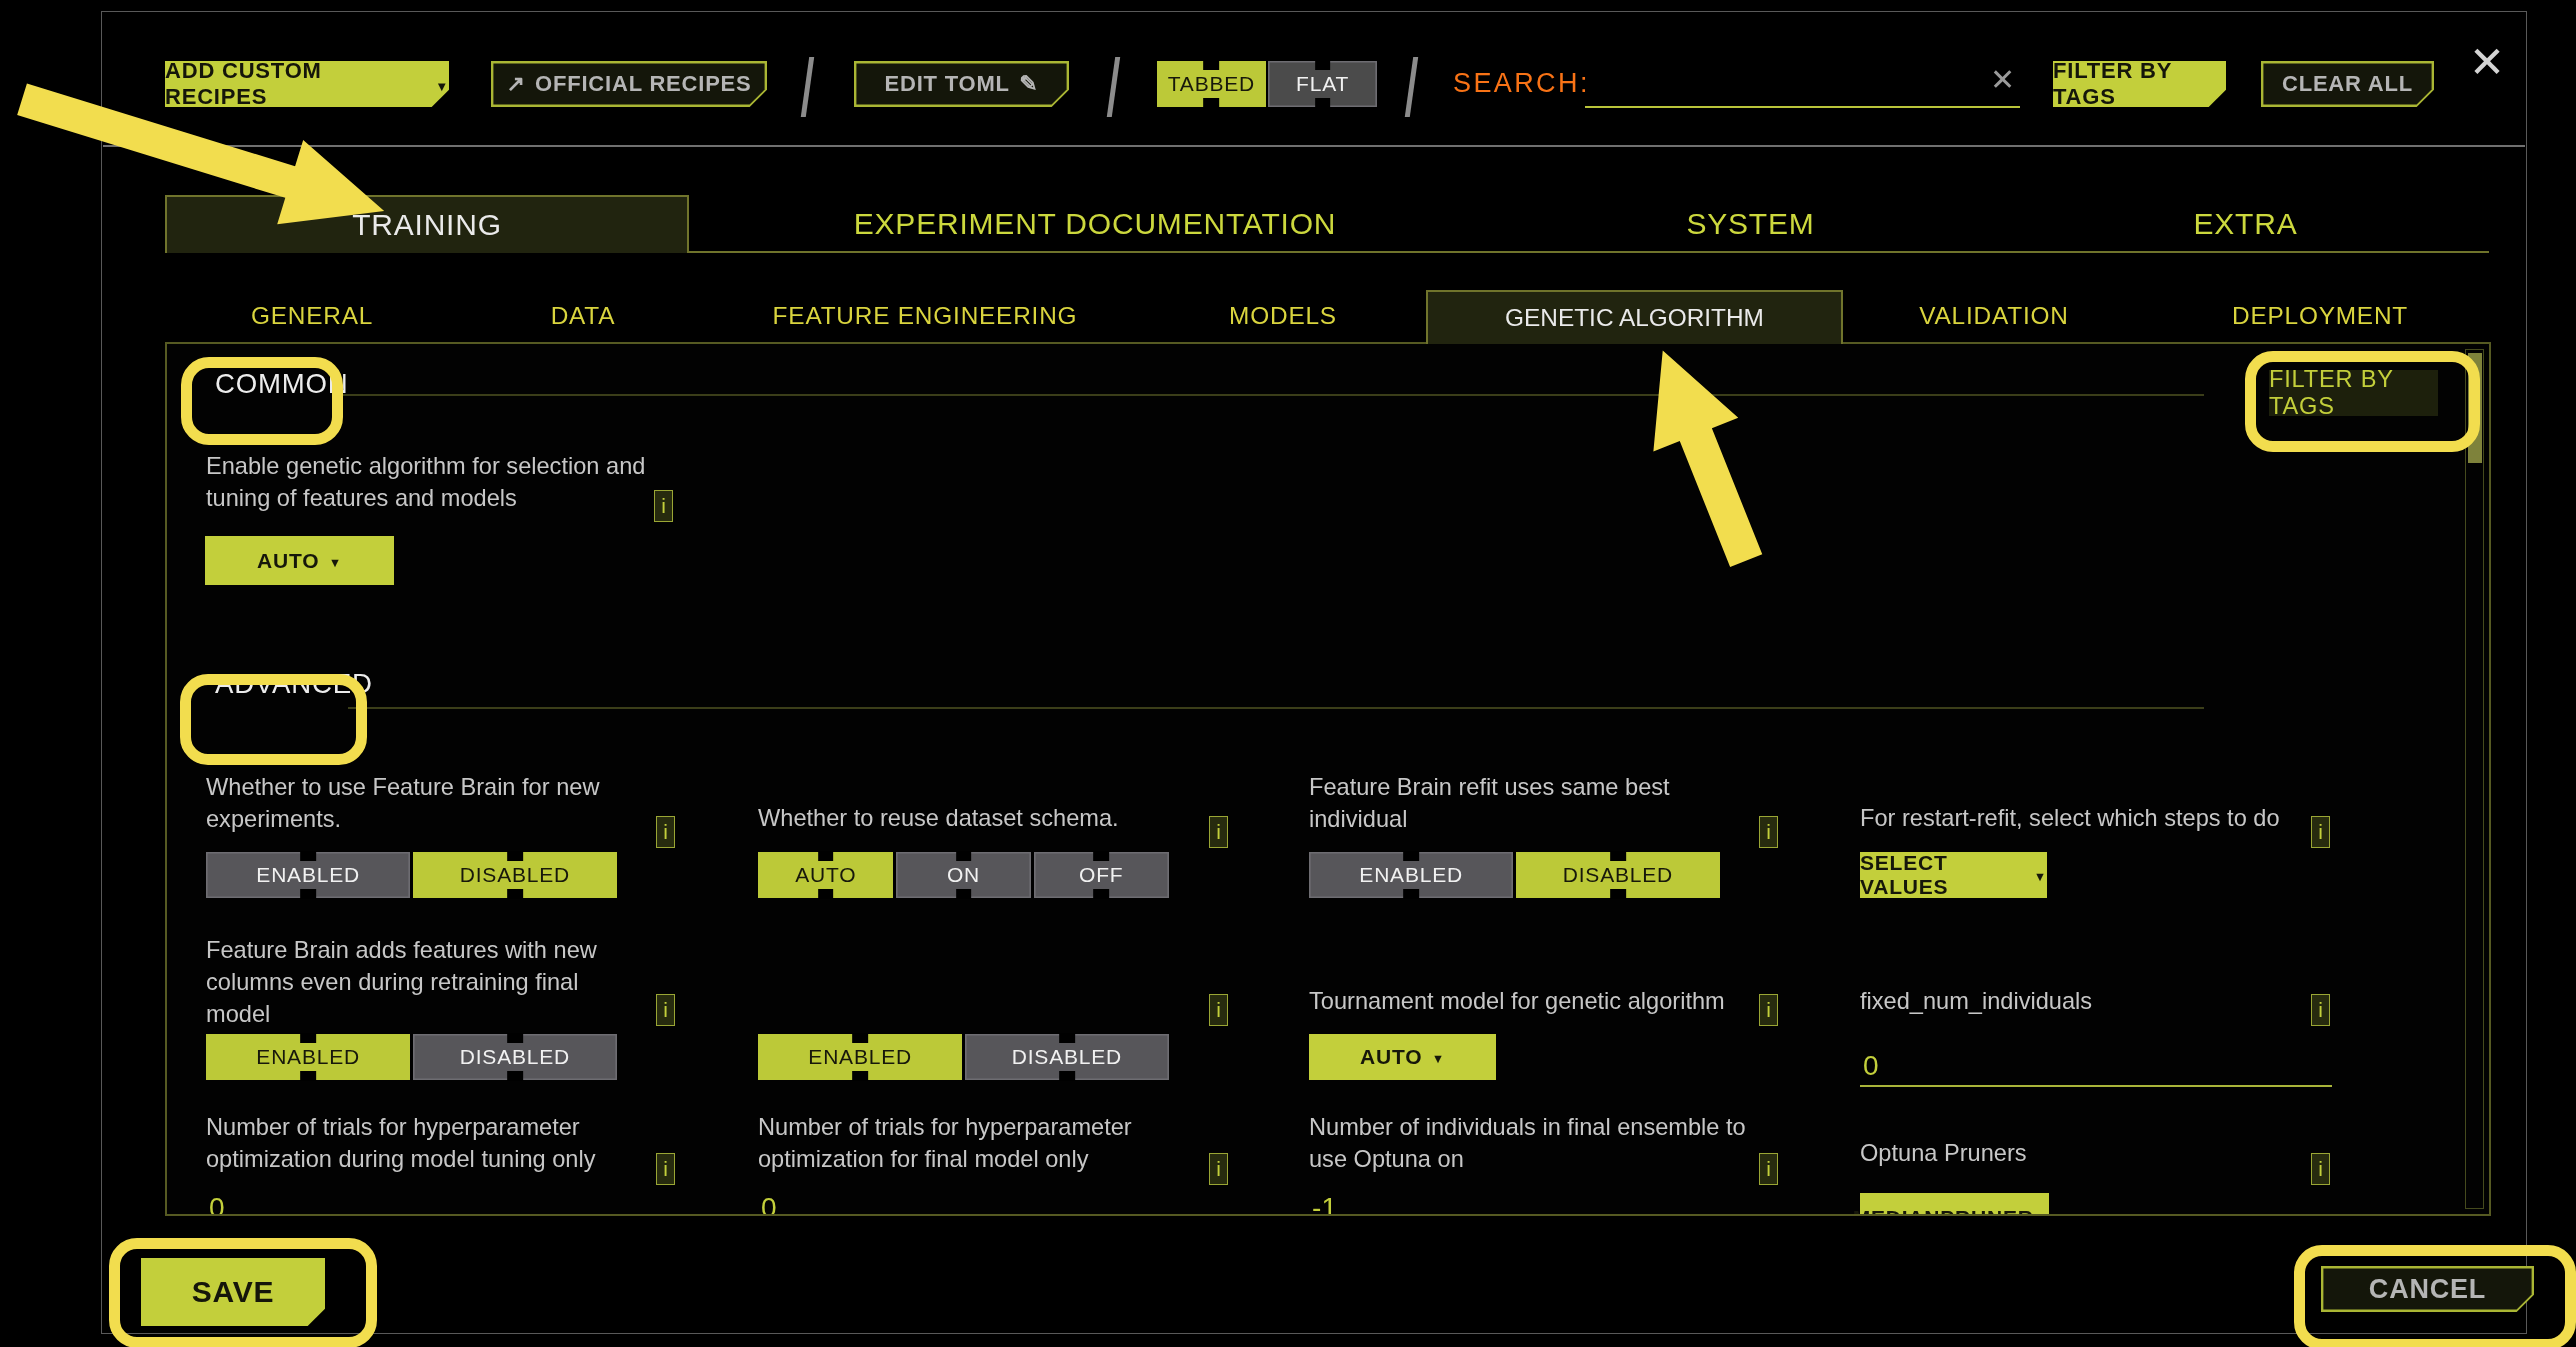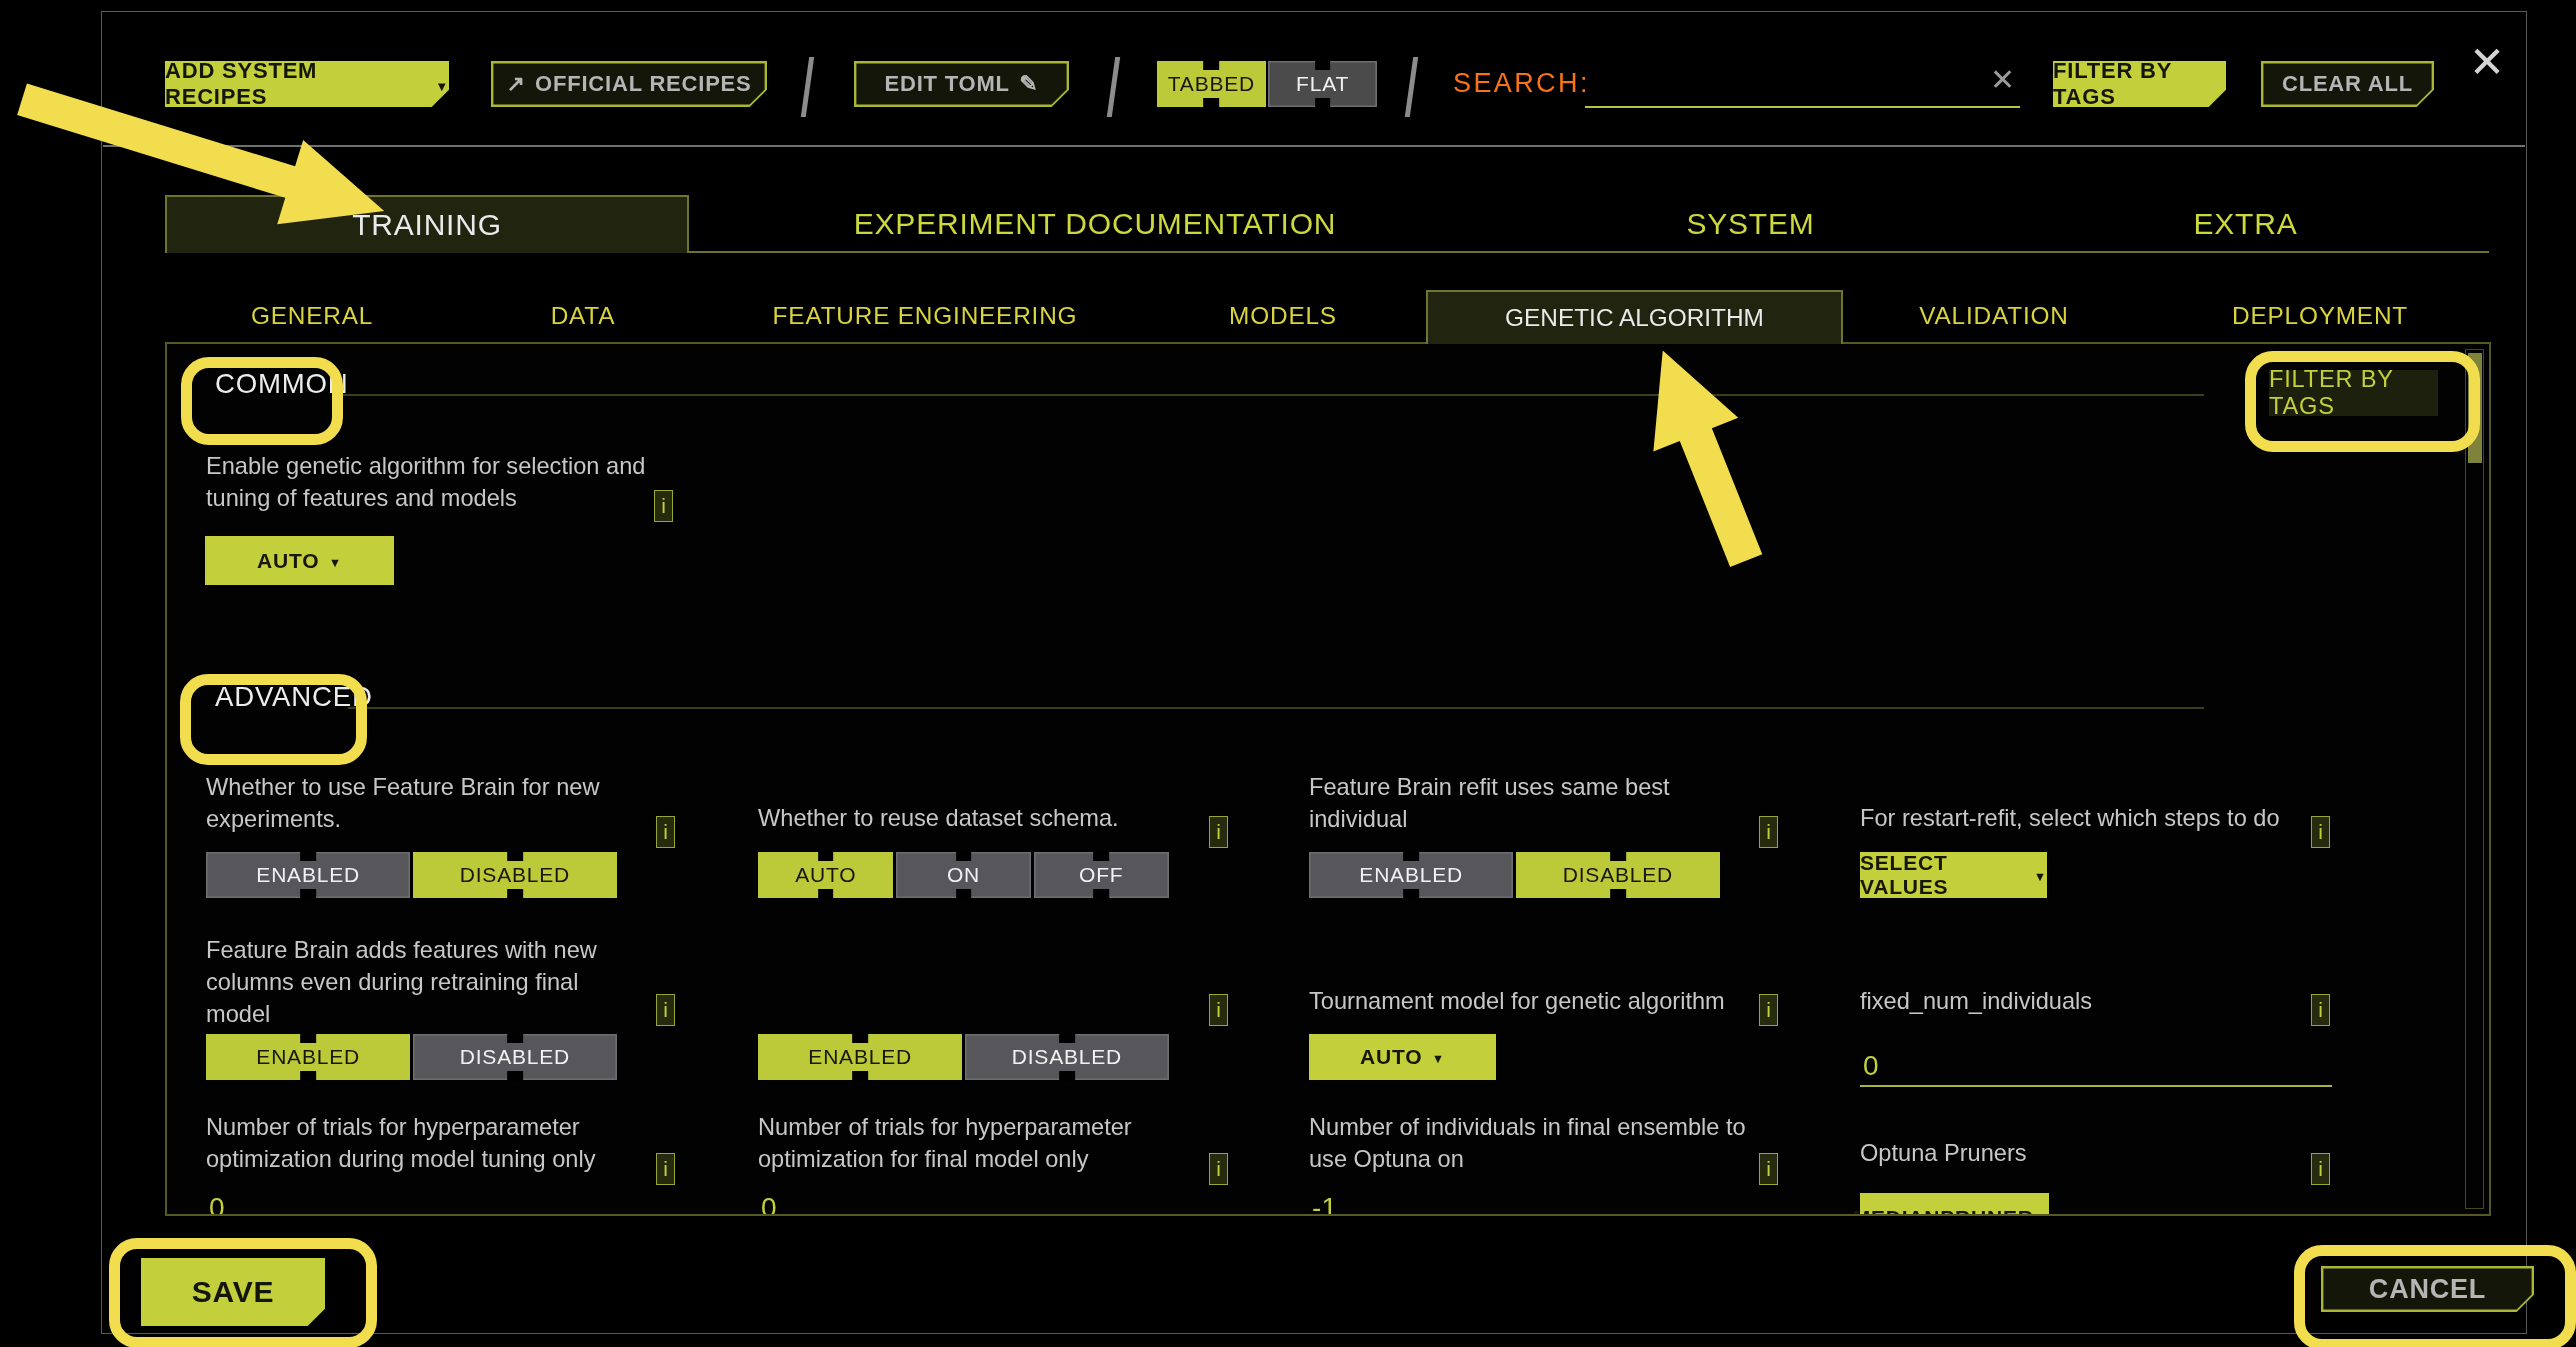--- a/index.html
+++ b/index.html
@@ -64,21 +64,21 @@
   .closex{position:absolute;color:#d4d4d4;font-size:43px;line-height:1;}
   .clearx{position:absolute;color:#9a9a9a;font-size:30px;line-height:1;}
 </style>
 </head>
 <body>
 
 <div class="screen">
   <div class="window"></div>
 
   <div class="btn filled cut" style="left:165px;top:61px;width:284px;height:46px">
-    <span>ADD SYSTEM RECIPES</span>
+    <span>ADD CUSTOM RECIPES</span>
     <span class="caret">▼</span>
   </div>
 
   <div class="btn outlined cut" style="left:491px;top:61px;width:276px;height:46px">
     <span class="inner"></span>
     <span class="txt">
       <span>↗</span>
       <span>OFFICIAL RECIPES</span>
     </span>
   </div>
@@ -147,21 +147,21 @@
 
     <div class="panelfilter" style="left:2102px;top:26px;width:169px;height:46px">FILTER BY TAGS</div>
 
     <div class="slabel" style="left:39px;top:107px;width:441px">Enable genetic algorithm for selection and tuning of features and models</div>
     <div class="info" style="left:487px;top:146px">i</div>
     <div class="dd" style="left:38px;top:192px;width:189px;height:49px">
       <span>AUTO</span>
       <span class="caret">▼</span>
     </div>
 
-    <div class="sectiontitle" style="left:36px;top:337px">ADVANCED</div>
+    <div class="sectiontitle" style="left:36px;top:324px">ADVANCED</div>
     <div class="sline" style="left:181px;top:363px;width:1856px"></div>
 
     <div class="slabel" style="left:39px;top:428px;width:425px">Whether to use Feature Brain for new experiments.</div>
     <div class="info" style="left:489px;top:472px">i</div>
     <div class="toggle" style="left:39px;top:508px;width:411px">
       <div class="seg uns">ENABLED</div>
       <div class="seg sel">DISABLED</div>
     </div>
 
     <div class="slabel" style="left:591px;top:459px;width:472px">Whether to reuse dataset schema.</div>

